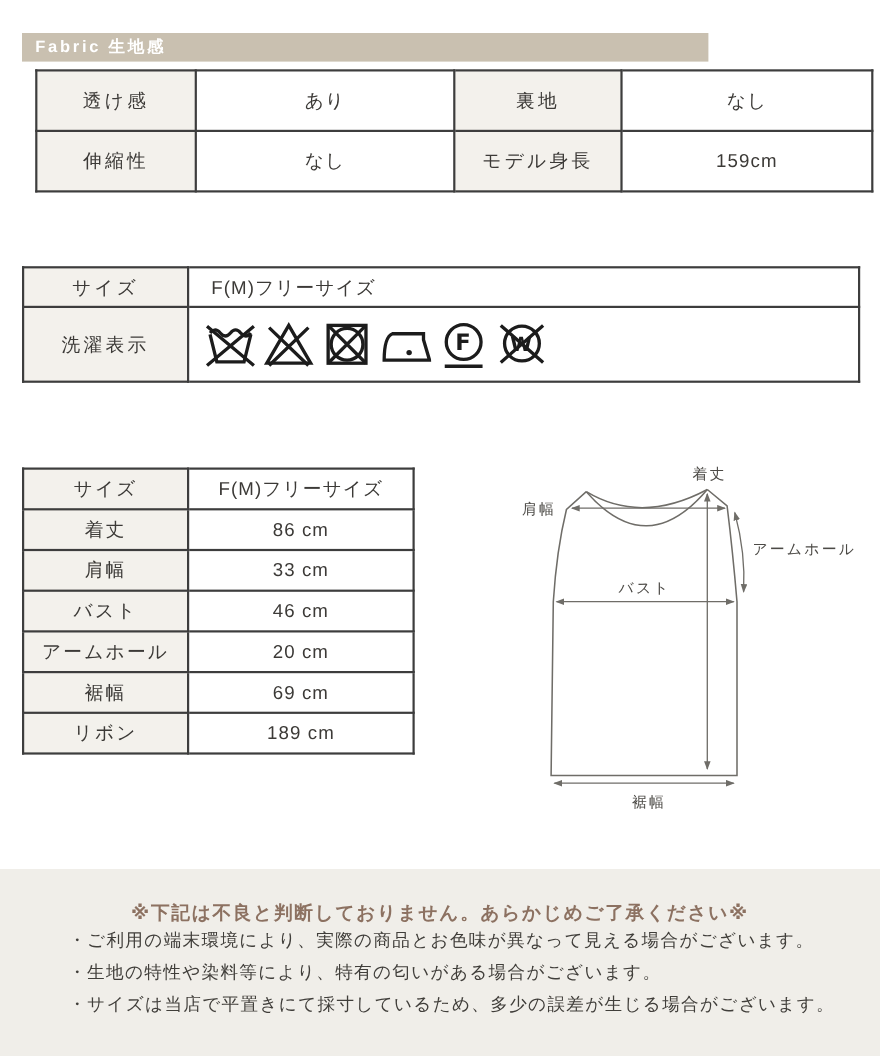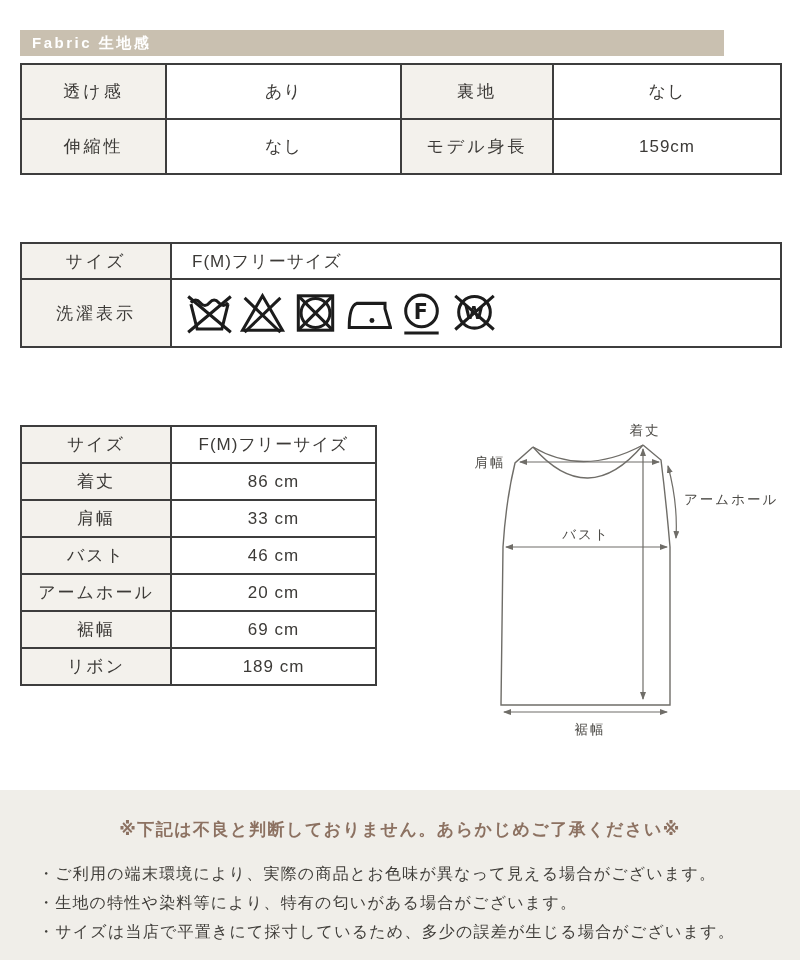--- a/index.html
+++ b/index.html
@@ -1,37 +1,37 @@
 <!DOCTYPE html>
 <html><head>
 <meta charset="utf-8">
 <style>
   * { margin:0; padding:0; box-sizing:border-box; }
   html,body { width:800px; background:#ffffff; font-family:"Liberation Sans","DejaVu Sans",sans-serif; }
   #page { position:relative; width:800px; height:960px; background:#ffffff; overflow:hidden; color:#3c3a37; }
 
   .section-heading {
-    position:absolute; left:20px; width:704px; height:26px;
+    position:absolute; left:20px; width:624px; height:26px;
     background:#c9c0b0; color:#ffffff;
     font-size:15px; font-weight:600; letter-spacing:2.5px;
     line-height:26px; padding-left:12px;
   }
   #fabric-heading { top:30px; }
   #size-heading   { top:207px; }
 
   table { border-collapse:collapse; table-layout:fixed; }
   td {
     border:2px solid #3d3d3d; font-size:17px; color:#3c3a37;
     text-align:center; vertical-align:middle;
   }
   td.lab { background:#f3f1ec; letter-spacing:3px; }
   td.val { background:#ffffff; letter-spacing:1px; }
   td.val-left { background:#ffffff; text-align:left; padding-left:20px; letter-spacing:1px; }
 
-  #fabric-table { position:absolute; left:20px; top:63px; width:760px; }
+  #fabric-table { position:absolute; left:32px; top:63px; width:760px; }
   #fabric-table td { height:55px; }
 
   #size-table { position:absolute; left:20px; top:242px; width:760px; }
   #size-table tr.r1 td { height:36px; }
   #size-table tr.r2 td { height:35px; }
   #size-table tr.r3 td { height:68px; }
 
   .care-icons { display:flex; align-items:center; gap:6px; padding-left:14px; }
   .care-icons svg { display:block; }
   .ci { stroke:#1c1c1c; stroke-width:2.2; fill:none; }
@@ -46,24 +46,24 @@
   #diagram .outline { fill:none; stroke:#6f6d68; stroke-width:1.4; }
   #diagram .dim { stroke:#6f6d68; stroke-width:1.2; fill:none; }
   #diagram text { fill:#4c4a46; font-size:13.5px; letter-spacing:2px; }
 
   #notice {
     position:absolute; left:0; top:790px; width:800px; height:170px;
     background:#f0eee9; padding-top:28px;
   }
   #notice-heading {
     text-align:center; color:#8c7161; font-size:17px; font-weight:600;
-    letter-spacing:1.5px; margin-bottom:18px;
+    letter-spacing:1.5px; 
   }
   .bullet {
-    padding-left:38px; font-size:16px; color:#403e3a;
+    padding-left:62px; font-size:16px; color:#403e3a;
     letter-spacing:1.2px; line-height:29px;
   }
 </style>
 </head>
 <body>
 
 <div id="page">
 
   <div id="fabric-heading" class="section-heading">Fabric 生地感</div>
 

